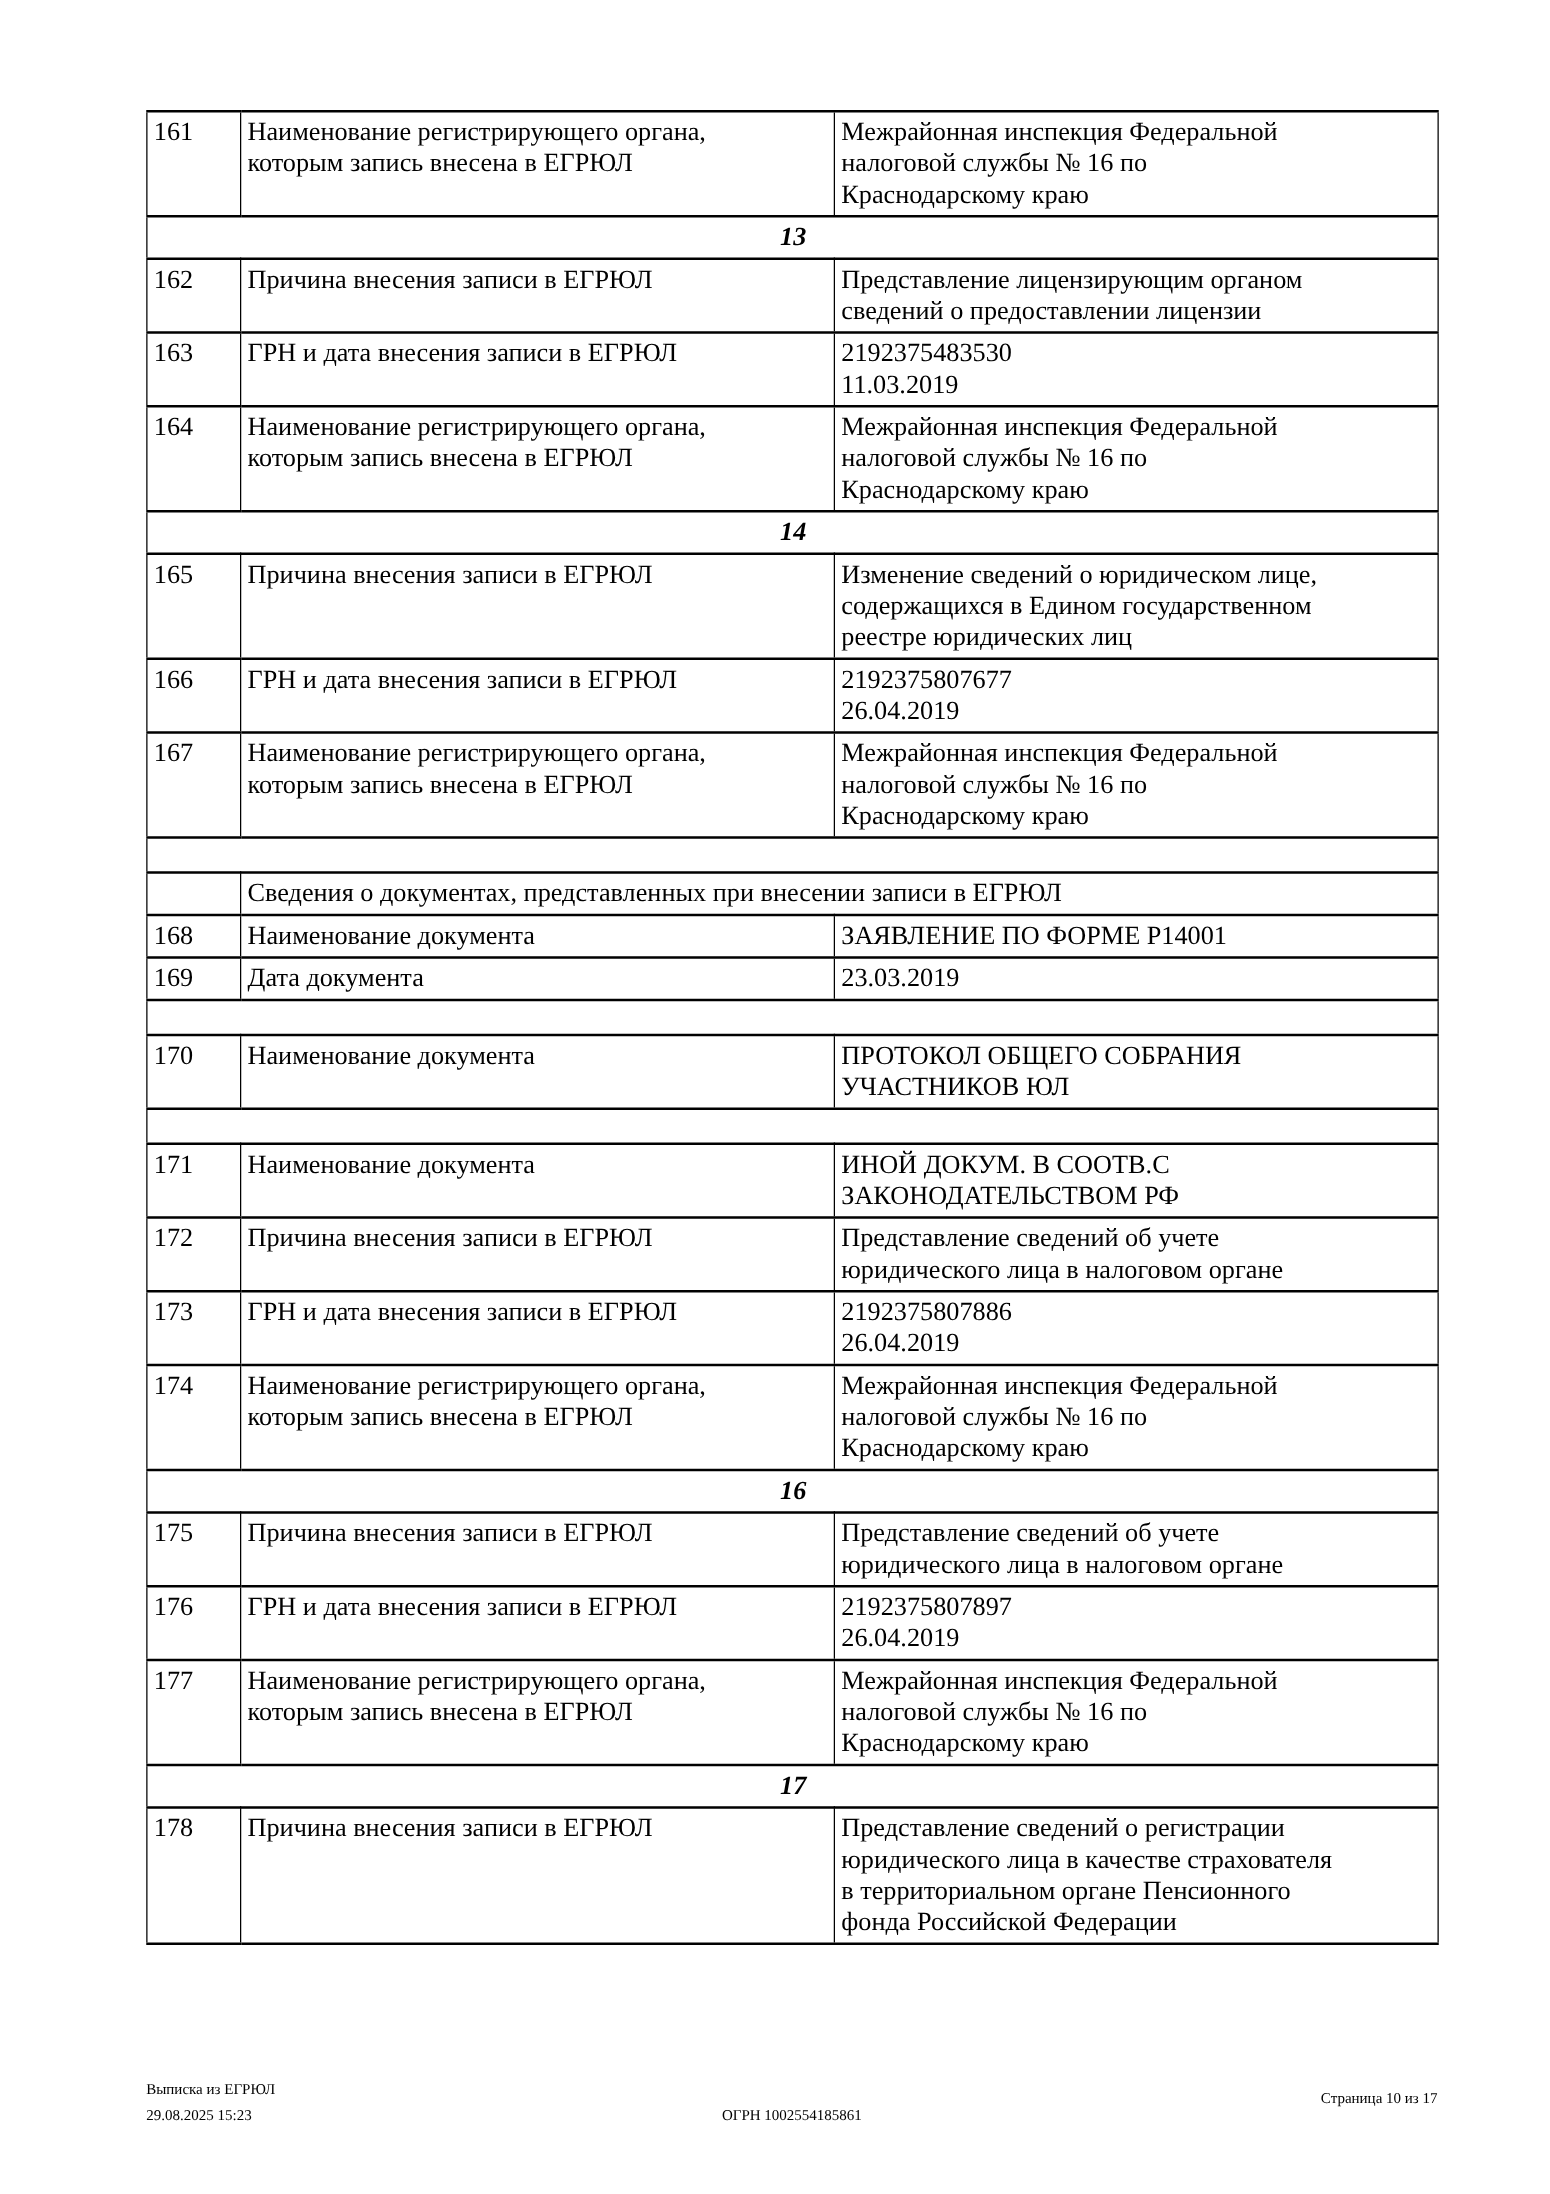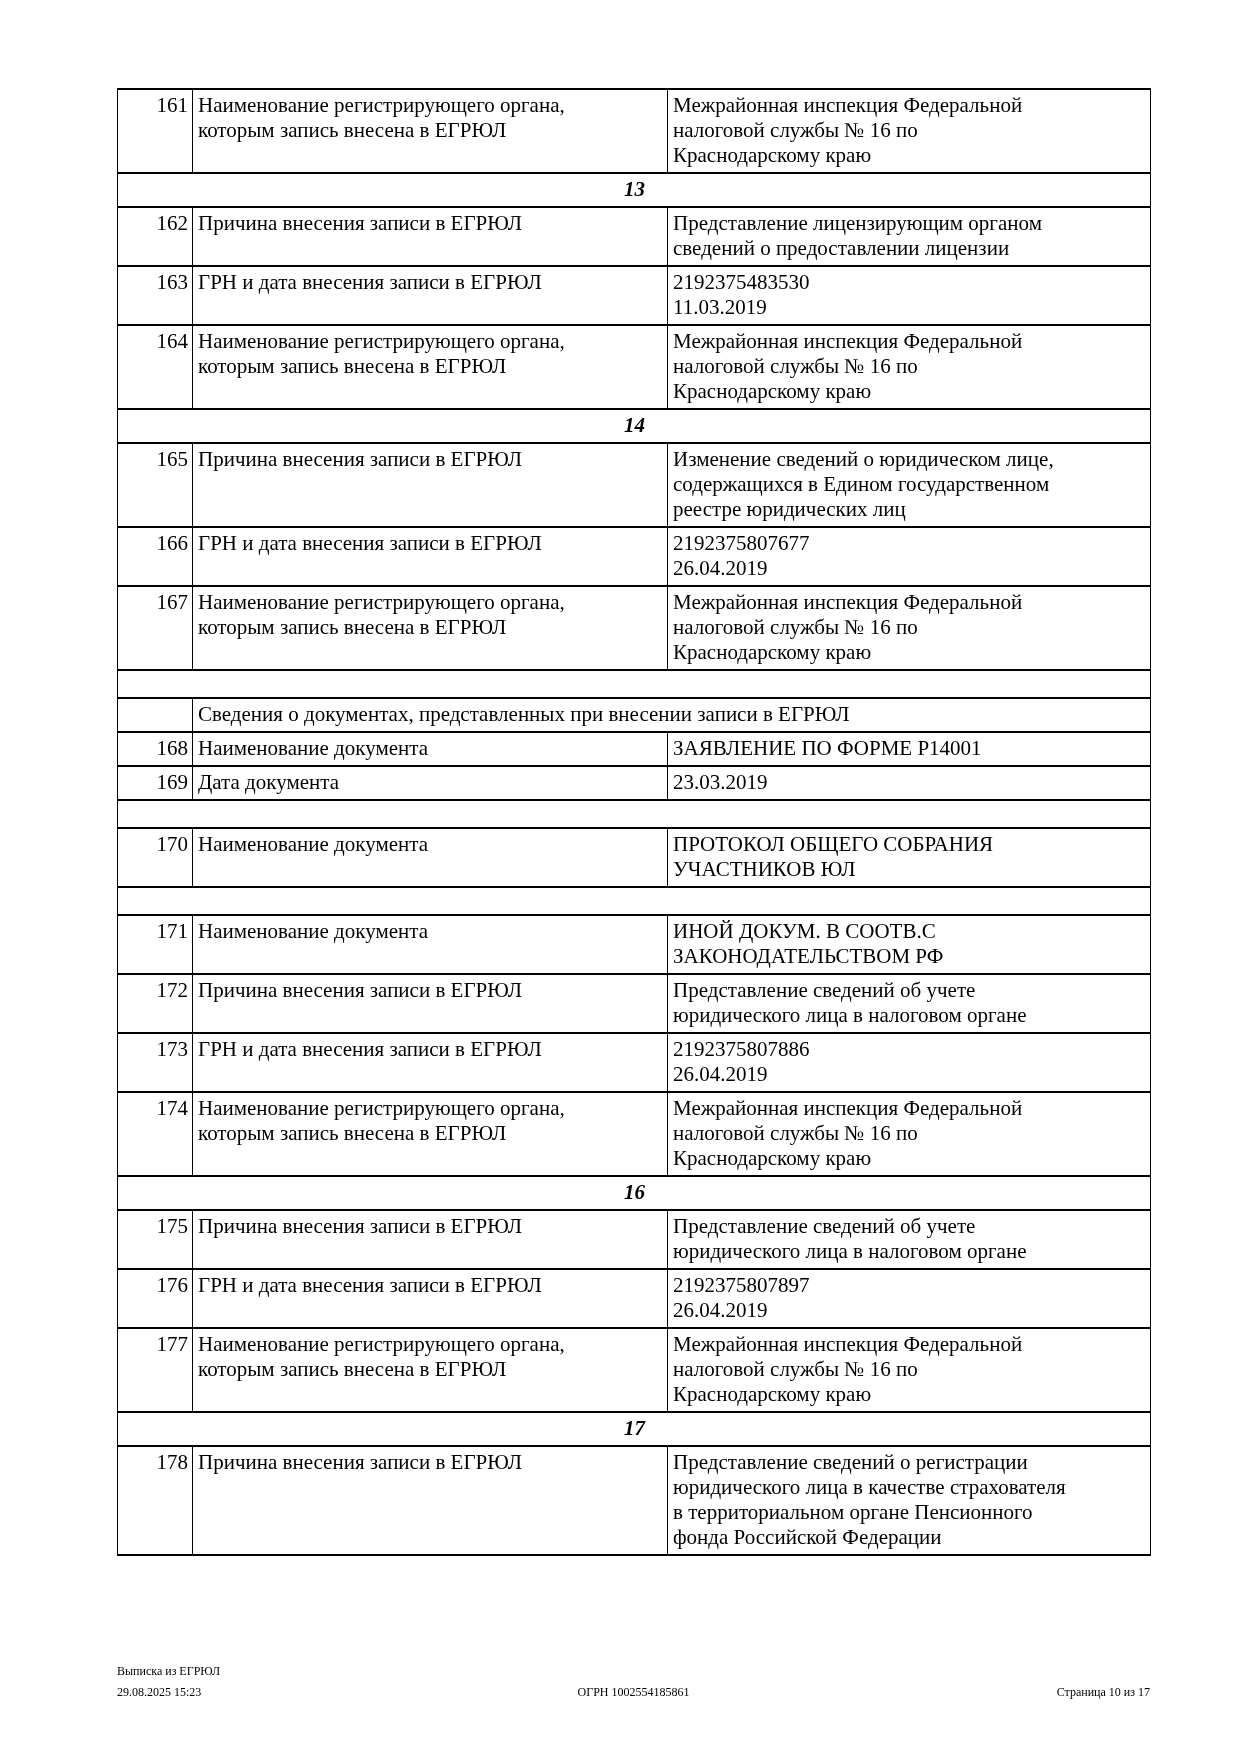--- a/index.html
+++ b/index.html
@@ -33,21 +33,21 @@
     font-size: 21px;
     line-height: 25px;
     padding: 3px 4px 4px 5px;
     white-space: pre-line;
     overflow: hidden;
   }
   col.c-num   { width: 75px; }
   col.c-label { width: 475px; }
   col.c-value { width: 483px; }
   td.cell-num {
-    text-align: right;
+    text-align: left;
     padding-left: 2px;
     padding-right: 2px;
     white-space: normal;
   }
   tr.row-section td {
     text-align: center;
     font-weight: bold;
     white-space: normal;
     font-style: italic;
   }
@@ -62,21 +62,21 @@
     position: absolute;
     left: 117px;
     top: 1659px;
     width: 1033px;
     height: 44px;
     font-size: 12px;
     line-height: 21px;
   }
   .footer .f-left   { position: absolute; left: 0; bottom: 0; text-align: left; }
   .footer .f-center { position: absolute; left: 50%; transform: translateX(-50%); bottom: 0; }
-  .footer .f-right  { position: absolute; right: 0; bottom: 0; }
+  .footer .f-right  { position: absolute; right: 0; bottom: 14px; }
 </style>
 </head>
 <body>
 
 <div class="page">
 
   <table class="egrul-table">
     <colgroup>
       <col class="c-num">
       <col class="c-label">

